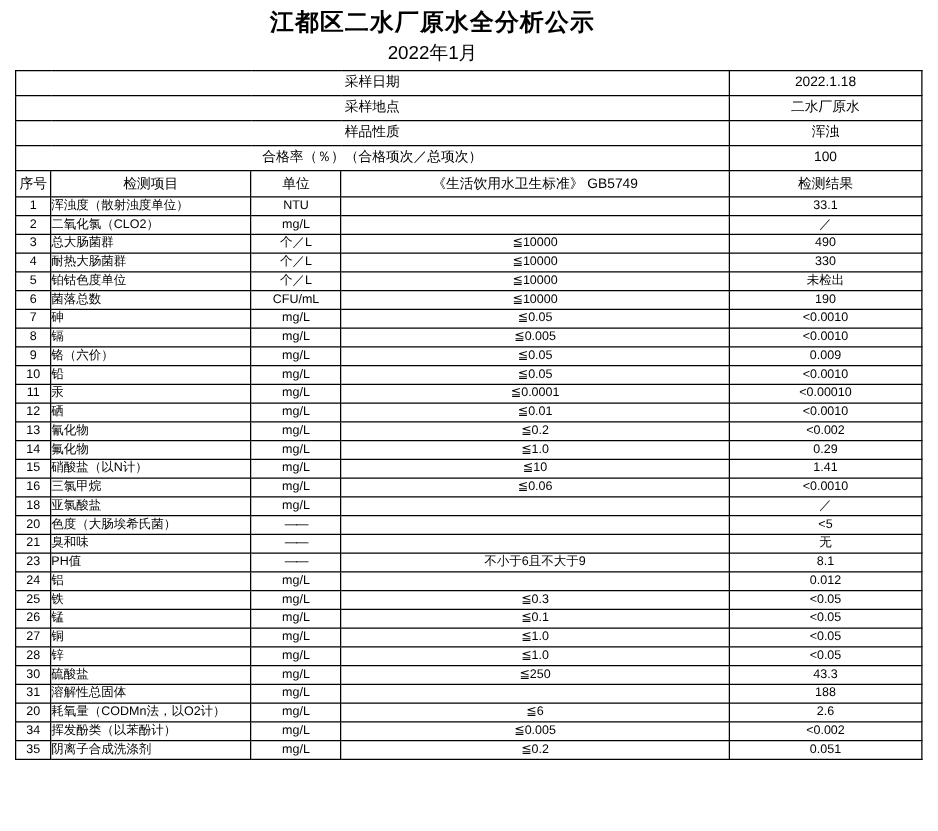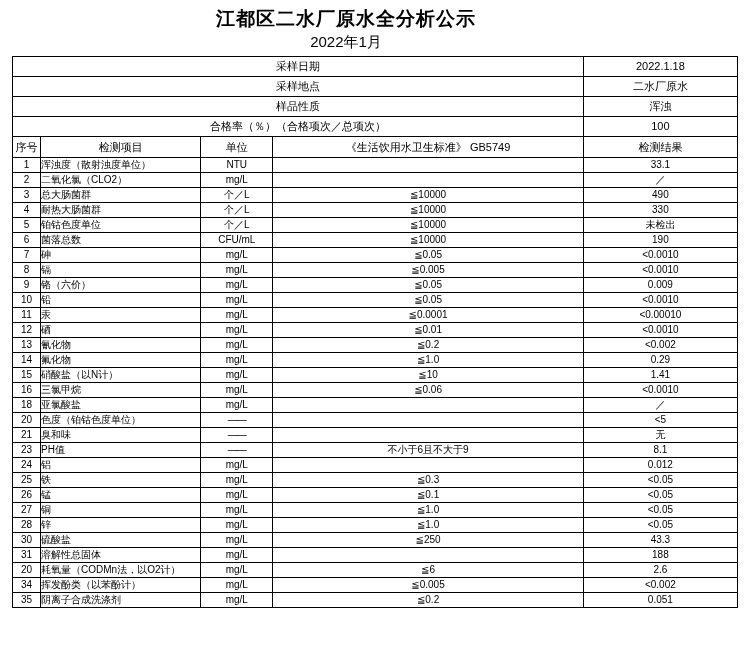--- a/index.html
+++ b/index.html
@@ -228,21 +228,21 @@
       </tr>
       <tr>
         <td>18</td>
         <td class="left">亚氯酸盐</td>
         <td>mg/L</td>
         <td></td>
         <td>／</td>
       </tr>
       <tr>
         <td>20</td>
-        <td class="left">色度（铂钴色度单位）</td>
+        <td class="left">色度（大肠埃希氏菌）</td>
         <td class="dash">——</td>
         <td></td>
         <td>&lt;5</td>
       </tr>
       <tr>
         <td>21</td>
         <td class="left">臭和味</td>
         <td class="dash">——</td>
         <td></td>
         <td>无</td>

